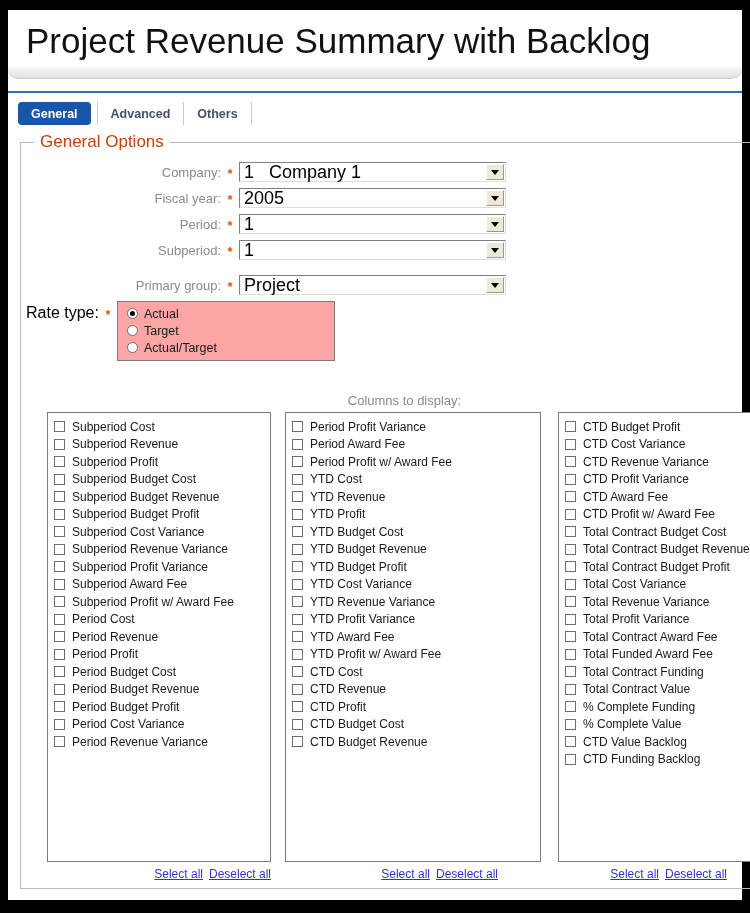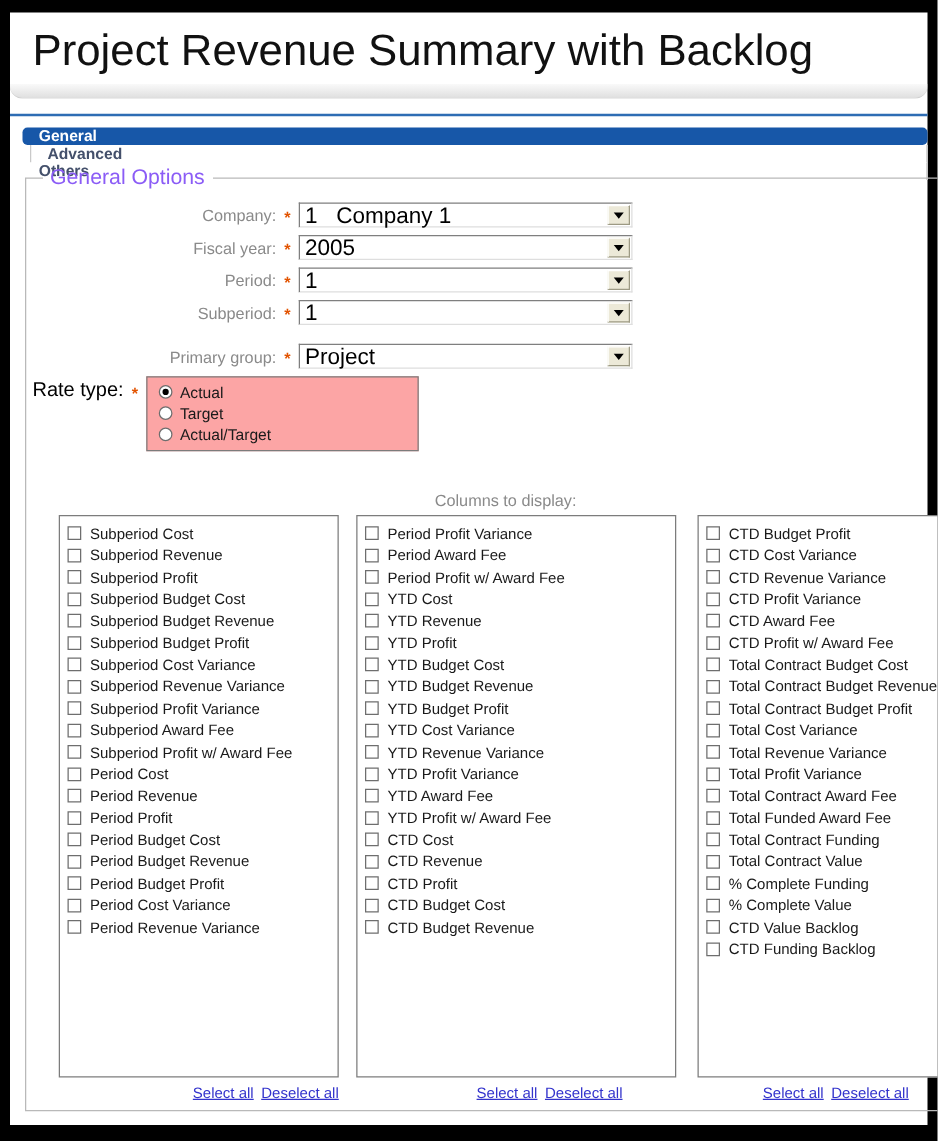--- a/index.html
+++ b/index.html
@@ -14,36 +14,36 @@
     padding:8px 0 0 18px; font-size:35px; color:#111; letter-spacing:0px;
     font-weight:400; line-height:46px; white-space:nowrap;
   }
   .header-edge {
     height:12px; margin-top:3px;
     background:linear-gradient(#fafafa,#e0e0e0);
     border-bottom:1px solid #cfcfcf; border-radius:0 0 10px 10px;
   }
   .blue-rule { height:2px; background:#2e6db4; margin-top:12px; }
 
-  .tabs { display:flex; margin:9px 0 0 10px; height:23px; align-items:stretch;flex-direction:column; }
+  .tabs { display:flex; margin:9px 0 0 10px; height:23px; align-items:stretch; }
   .tab {
     padding:0 13px; display:flex; align-items:center; font-size:12.5px; font-weight:bold;
     color:#44506b; cursor:pointer; background:#fff; border-right:1px solid #c9c9c9;
   }
   .tab.first-inactive { border-left:1px solid #c9c9c9; margin-left:6px; }
   .tab.active {
     background:#1757a8; color:#fff; border-radius:4px; border:none; margin-left:0;
   }
 
   fieldset.options {
     margin:7px 12px 0 12px; border:1px solid #b9b9b9; padding:0 0 0 5px;
     height:757px; position:relative;
   }
   legend.options-legend {
-    color:#8b5cf6; font-size:17px; padding:0 6px; margin-left:8px; font-weight:400;
+    color:#c2410c; font-size:17px; padding:0 6px; margin-left:8px; font-weight:400;
   }
 
   .form-row { display:flex; align-items:center; height:20px; margin-bottom:6px; }
   .form-row .flabel {
     width:195px; text-align:right; color:#8a8a8a; font-size:13px; padding-right:0;
   }
   .req { width:18px; text-align:center; color:#e25300; font-size:13px; font-weight:bold; padding-top:3px; }
   .combo {
     width:267px; height:20px; background:#fff; display:flex; align-items:center;
     border:1px solid; border-color:#7f7f7f #dedede #dedede #7f7f7f; cursor:pointer;

